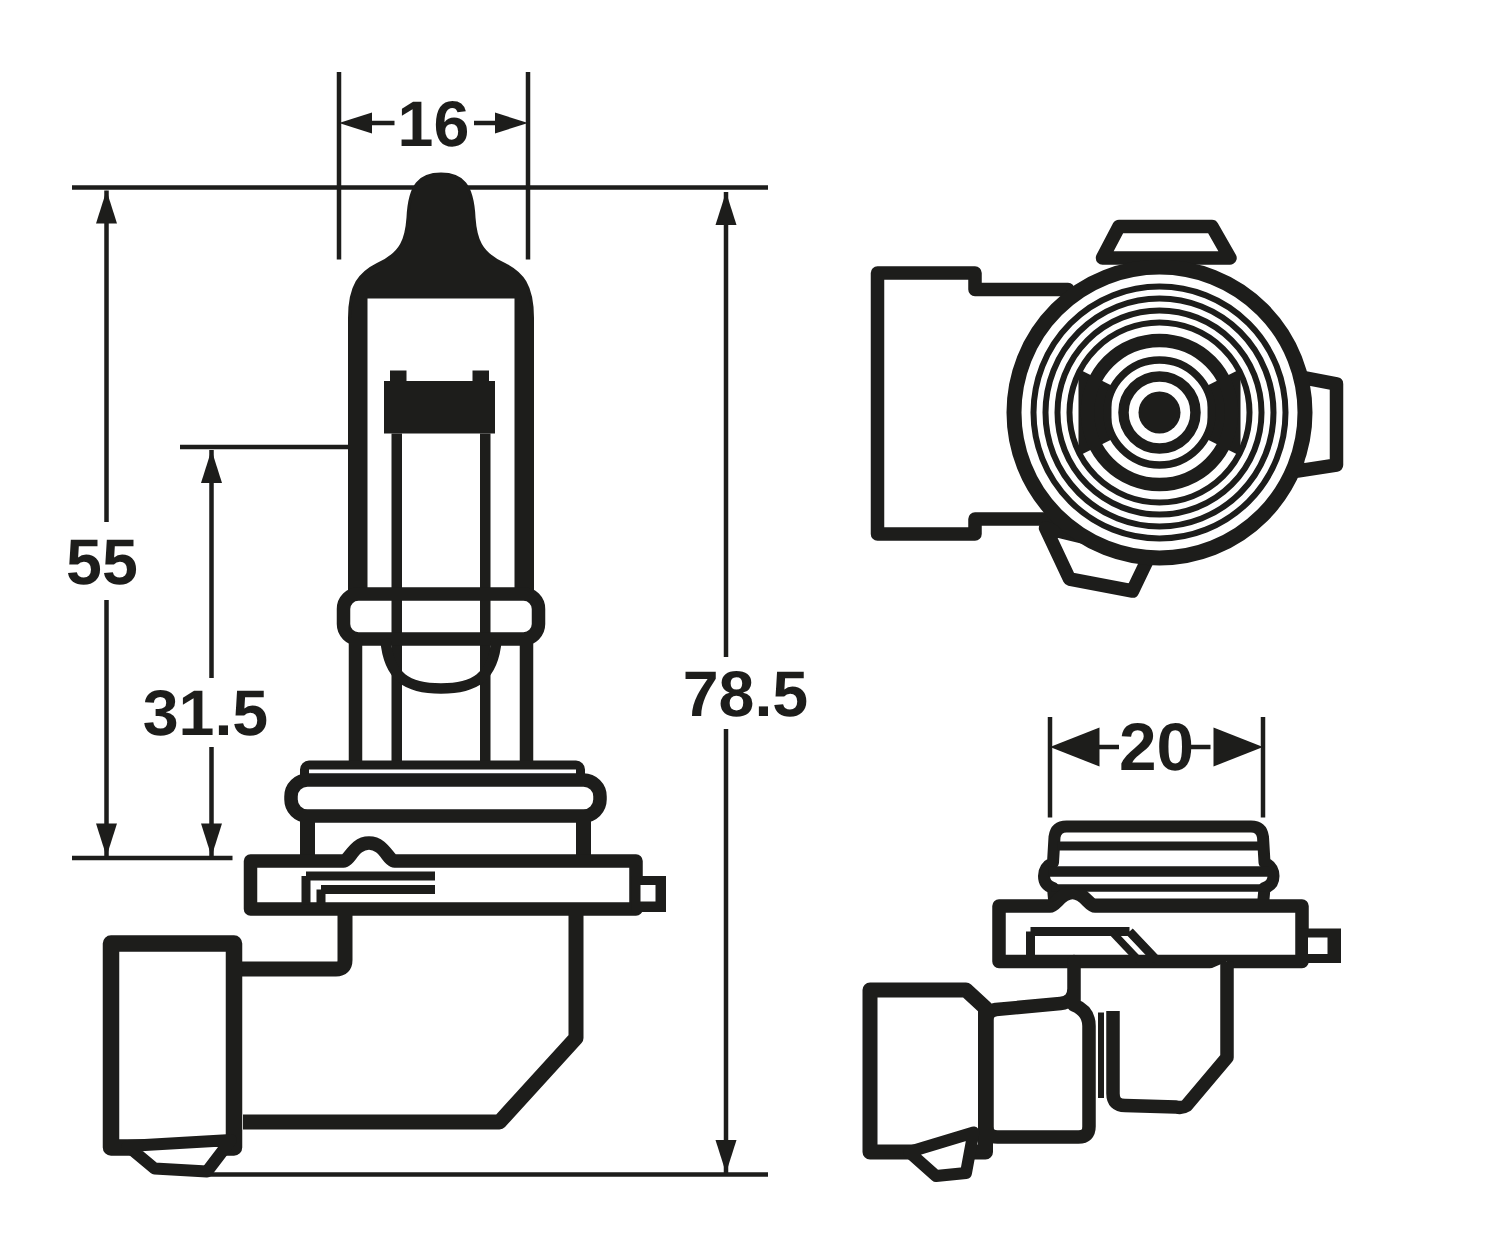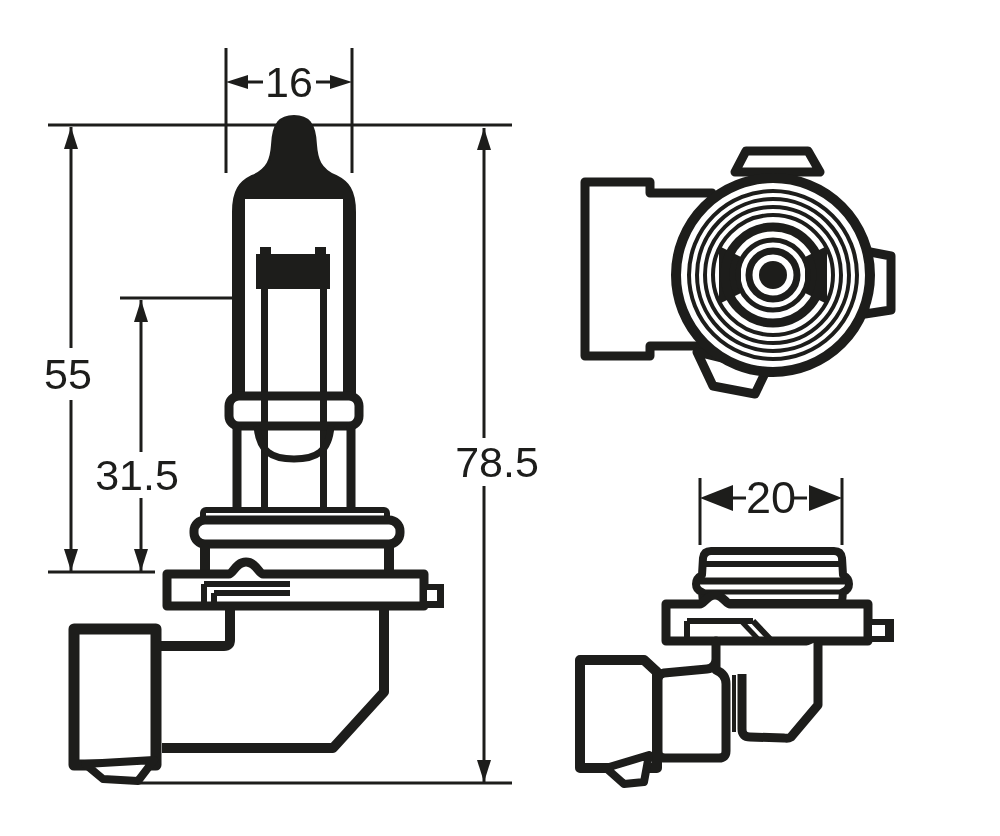--- a/index.html
+++ b/index.html
@@ -1,16 +1,16 @@
 <!DOCTYPE html>
 <html><head>
 <meta charset="utf-8">
 <style>
   html,body{margin:0;padding:0;background:#fff;}
-  .canvas{position:relative;width:1000px;height:836px;background:#ffffff;overflow:hidden;}
+  .canvas{position:relative;width:1000px;height:836px;background:#ffffff;overflow:hidden;font-weight:bold;}
   svg{display:block;}
   text.dim{font-family:"Liberation Sans", sans-serif;fill:#1d1d1b;}
   .dim-43{font-size:43px;}
   .dim-45{font-size:45px;}
 </style>
 </head>
 <body>
 
 <div class="canvas">
 <svg width="1000" height="836" viewBox="0 0 1000 836">

